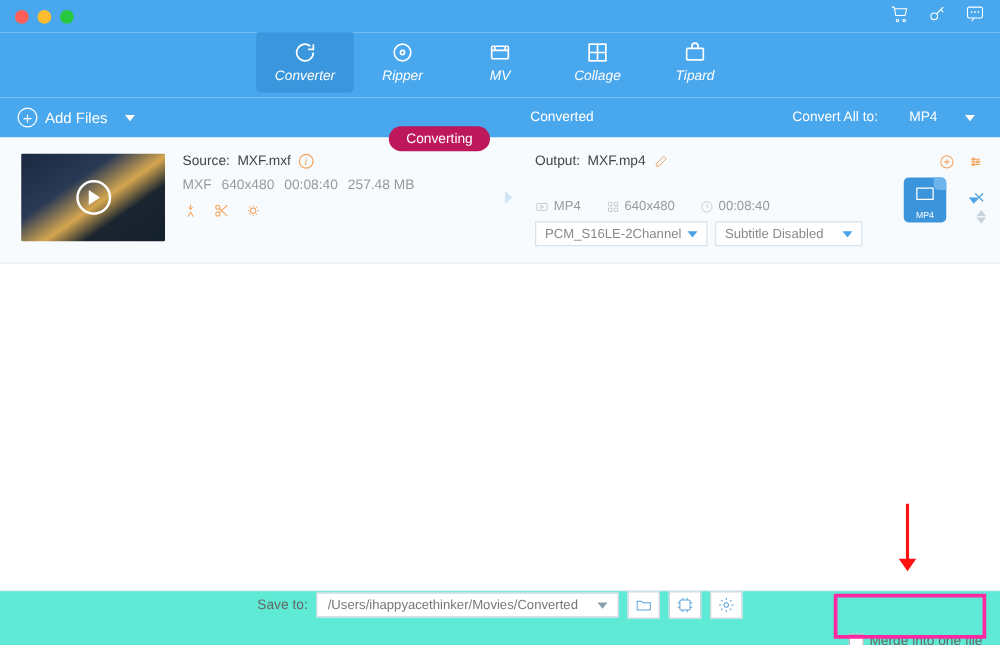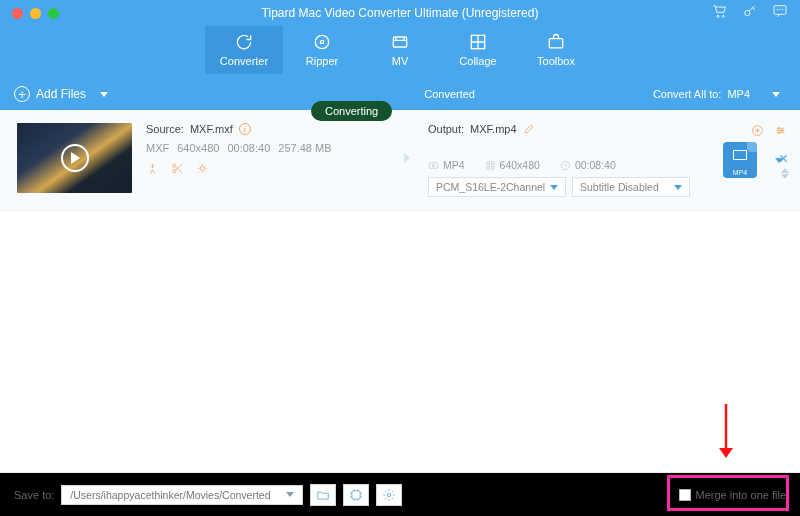--- a/index.html
+++ b/index.html
@@ -11,33 +11,33 @@
 .tl { width:11px; height:11px; border-radius:50%; }
 .tl.red { background:#ff5f57; }
 .tl.yel { background:#febc2e; }
 .tl.grn { background:#28c840; }
 .title { position:absolute; left:50%; transform:translateX(-50%); color:#fff; font-size:12px; }
 .topicons { margin-left:auto; display:flex; gap:14px; color:#fff; }
 .topicons svg { width:16px; height:16px; stroke:#fff; fill:none; stroke-width:1.3; }
 
 
 .tabrow { height:52px; background:#49a7ee; display:flex; justify-content:center; align-items:flex-end; padding-bottom:4px; }
-.tab { width:78px; height:50px; display:flex; flex-direction:column; align-items:center; justify-content:center; gap:3px; color:#fff; font-size:11px; cursor:pointer; }
+.tab { width:78px; height:50px; display:flex; flex-direction:column; align-items:center; justify-content:center; gap:3px; color:#fff; font-size:11px; cursor:pointer;font-style:italic; }
 .tab.active { background:#3a96dd; border-radius:4px; }
 .tab svg { width:20px; height:20px; stroke:#fff; fill:none; stroke-width:1.6; }
 
 
 .strip { height:32px; background:#49a7ee; display:flex; align-items:center; padding:0 14px; color:#fff; font-size:12px; }
 .addfiles { display:flex; align-items:center; gap:6px; cursor:pointer; }
 .addfiles .plus { width:16px; height:16px; border:1.4px solid #fff; border-radius:50%; display:flex; align-items:center; justify-content:center; font-size:13px; line-height:1; }
 .caret { width:0; height:0; border-left:4px solid transparent; border-right:4px solid transparent; border-top:5px solid #fff; }
 .subtabs { position:absolute; left:50%; transform:translateX(-50%); display:flex; gap:18px; align-items:center; }
 .subtab { padding:4px 14px; border-radius:11px; cursor:pointer; font-size:11px; }
-.subtab.active { background:#14532d;margin-top:34px; }
-.convto { margin-left:auto; display:flex; align-items:center; gap:0; font-size:11px; }
+.subtab.active { background:#be185d;margin-top:34px; }
+.convto { margin-left:auto; display:flex; align-items:center; gap:19px; font-size:11px; }
 .convto .fmtsel { display:flex; align-items:center; gap:22px; padding:2px 6px; cursor:pointer; }
 
 
 .files { background:#f8fbfd; border-bottom:1px solid #e8eef3; }
 .file { display:flex; padding:13px 17px; gap:14px; position:relative; }
 .thumb { width:115px; height:70px; background:linear-gradient(145deg,#1a2840 0%,#2a3a55 35%,#d4a650 55%,#1a2530 70%,#15202e 100%); border-radius:1px; position:relative; flex-shrink:0; }
 .thumb .play { position:absolute; left:50%; top:50%; transform:translate(-50%,-50%); width:28px; height:28px; border:2px solid #fff; border-radius:50%; display:flex; align-items:center; justify-content:center; }
 .thumb .play::after { content:""; width:0; height:0; border-top:6px solid transparent; border-bottom:6px solid transparent; border-left:9px solid #fff; margin-left:2px; }
 .srcinfo { flex:0 0 230px; font-size:11px; color:#444; }
 .srcinfo .ln { display:flex; align-items:flex-start; gap:6px; margin-bottom:7px; }
@@ -64,42 +64,41 @@
 .closex { position:absolute; right:12px; top:40px; color:#5fa8de; font-size:16px; cursor:pointer; font-weight:200; }
 .updown { position:absolute; right:11px; top:58px; display:flex; flex-direction:column; gap:1px; }
 .updown span { width:0; height:0; border-left:4px solid transparent; border-right:4px solid transparent; cursor:pointer; }
 .updown .u { border-bottom:5px solid #c7d4dd; }
 .updown .d { border-top:5px solid #c7d4dd; }
 .info-i { width:12px; height:12px; border:1px solid #f5a15a; border-radius:50%; color:#f5a15a; font-size:9px; font-style:italic; display:flex; align-items:center; justify-content:center; font-family:serif; }
 .pencil { width:12px; height:12px; }
 .pencil svg { width:12px; height:12px; stroke:#f5a15a; fill:none; stroke-width:1.5; }
 
 
-.bottom { position:absolute; left:0; right:0; bottom:0; height:44px; background:#000000; border-top:1px solid #e4ebf0; display:flex; align-items:center; padding:0 14px; font-size:11px; color:#666; gap:12px; }
+.bottom { position:absolute; left:0; right:0; bottom:0; height:44px; background:#5eead4; border-top:1px solid #e4ebf0; display:flex; align-items:center; padding:0 14px; font-size:11px; color:#666; gap:12px;flex-direction:column; }
 .saveto { display:flex; align-items:center; gap:7px; }
 .pathbox { border:1px solid #cdd7de; background:#fff; padding:3px 8px; width:242px; display:flex; align-items:center; justify-content:space-between; font-size:10.5px; color:#777; }
 .iconbtn { width:26px; height:22px; border:1px solid #cdd7de; background:#fff; display:flex; align-items:center; justify-content:center; cursor:pointer; }
 .iconbtn svg { width:14px; height:14px; stroke:#5aa3da; fill:none; stroke-width:1.4; }
 .merge { margin-left:auto; display:flex; align-items:center; gap:5px; font-size:11px; }
 .merge .chk { width:12px; height:12px; border:1px solid #aab6bf; background:#fff; }
 .convertbtn { margin-left:14px; width:114px; height:30px; background:#ff7733; color:#fff; font-size:12px; display:flex; align-items:center; justify-content:center; cursor:pointer; }
 .highlight { position:absolute; right:11px; bottom:5px; width:122px; height:36px; border:3px solid #ff2aa1; pointer-events:none; }
 .bigarrow { position:absolute; right:64px; bottom:52px; }
 .bigarrow svg { width:20px; height:58px; }
 </style>
 </head>
 <body>
 
 <div class="titlebar">
   <div class="traffic">
     <div class="tl red"></div>
     <div class="tl yel"></div>
     <div class="tl grn"></div>
   </div>
-  <div class="title">Tipard Mac Video Converter Ultimate (Unregistered)</div>
   <div class="topicons">
     <span><svg viewBox="0 0 24 24">
           <path d="M5 6h15l-2 8H7L5 4H2"></path>
           <circle cx="9" cy="20" r="1.5"></circle>
           <circle cx="17" cy="20" r="1.5"></circle>
         </svg></span>
     <span><svg viewBox="0 0 24 24">
           <circle cx="8" cy="15" r="4"></circle>
           <path d="M11 12l8-8m-3 3l3 3"></path>
         </svg></span>
@@ -139,21 +138,21 @@
         <rect x="4" y="4" width="16" height="16"></rect>
         <path d="M12 4v16M4 12h16"></path>
       </svg>
     <span>Collage</span>
   </div>
   <div class="tab">
     <svg viewBox="0 0 24 24">
         <rect x="4" y="8" width="16" height="11" rx="1"></rect>
         <path d="M9 8V6a3 3 0 0 1 6 0v2"></path>
       </svg>
-    <span>Toolbox</span>
+    <span>Tipard</span>
   </div>
 </div>
 
 <div class="strip">
   <div class="addfiles">
     <span class="plus">+</span>
     <span>Add Files</span>
     <span class="caret" style="margin-left:8px"></span>
   </div>
   <div class="subtabs">

